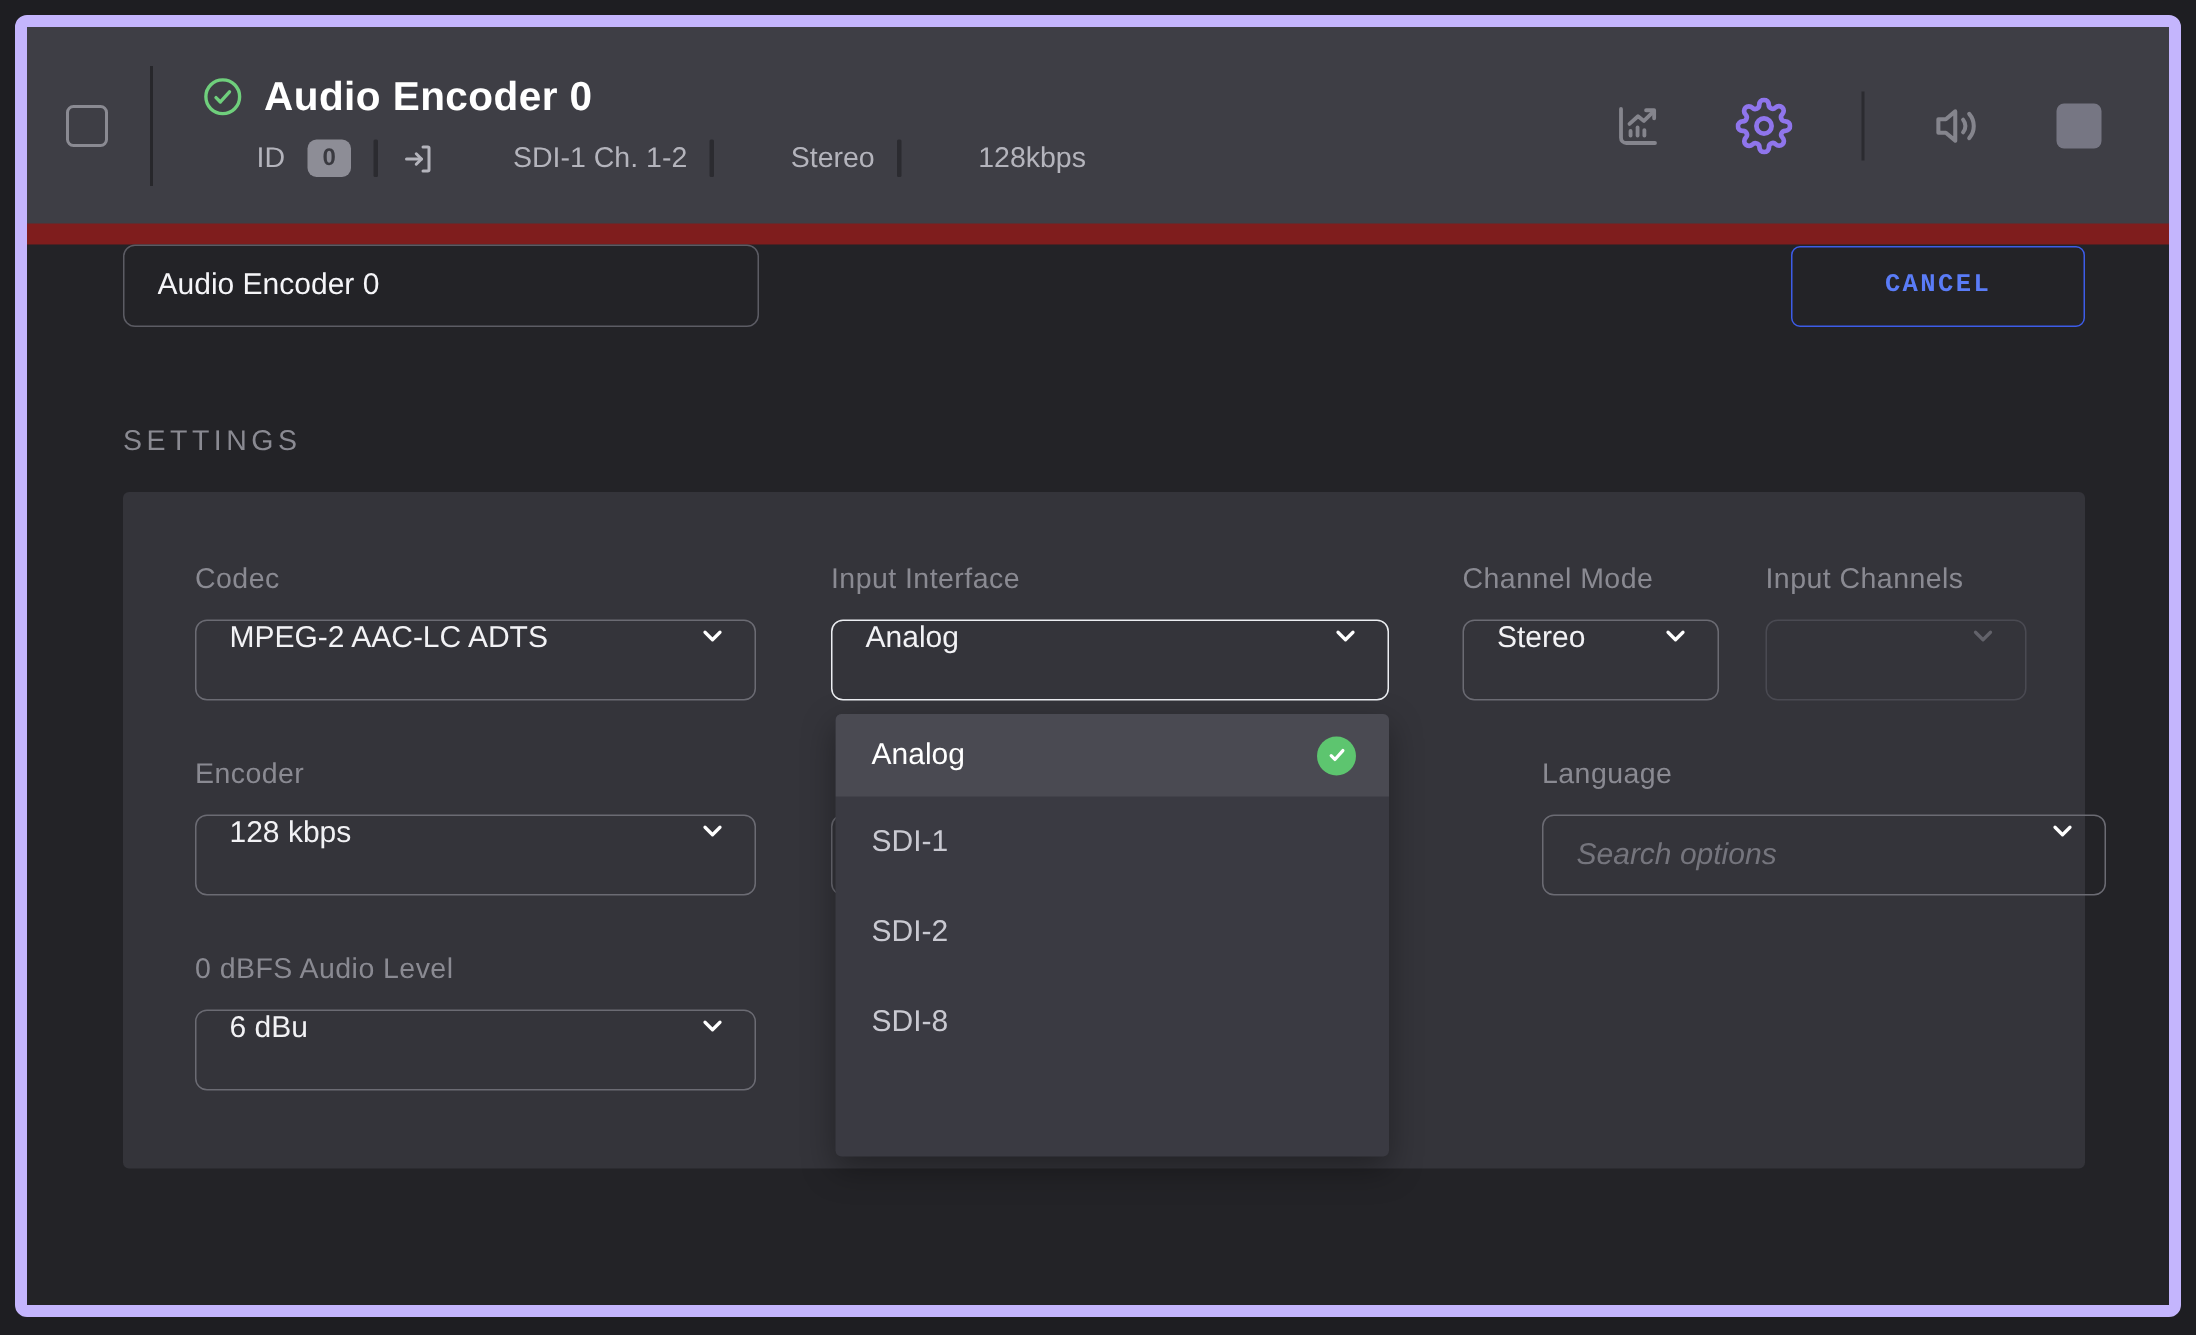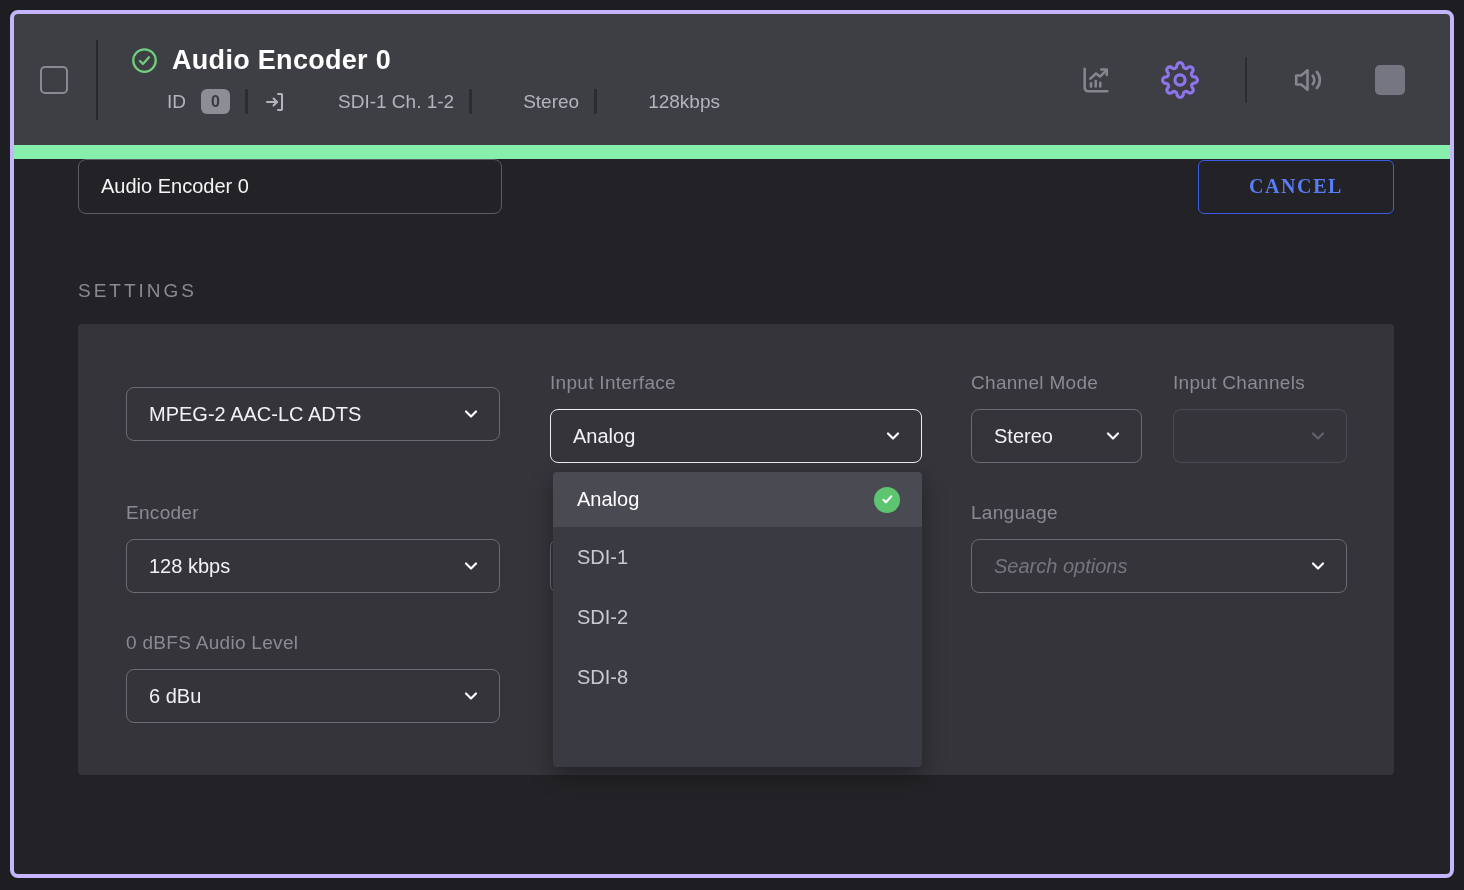--- a/index.html
+++ b/index.html
@@ -7,22 +7,22 @@
   body {
     width:1464px; height:890px; position:relative;
     font-family:"Liberation Sans", sans-serif;
     -webkit-font-smoothing:antialiased;
   }
   .stage { position:absolute; inset:0; background:#1e1e22; }
 
   
   .card {
     position:absolute; left:10px; top:10px; width:1444px; height:868px;
-    border:4px solid #c4b5fd; border-radius:8px; overflow:hidden;
-    background:#86efac;
+    border:8px solid #c4b5fd; border-radius:8px; overflow:hidden;
+    background:#7f1d1d;
   }
 
   
   .card-header {
     height:131px; background:#3e3e45;
     display:flex; align-items:center; padding:0 45px 0 26px;
   }
   .checkbox {
     width:28px; height:28px; border:2px solid #8a8a92; border-radius:5px;
     background:transparent; flex:0 0 auto; cursor:pointer;
@@ -50,38 +50,38 @@
   .card-body { position:relative; height:737px; padding:0 56px 0 64px; background:#232327; }
   .field-label { color:#8a8a92; font-size:19px; letter-spacing:.3px; }
   .name-label { padding-top:30px; }
   .form-row { display:flex; align-items:center; margin-top:14px; }
   .name-input {
     width:424px; height:55px; border:1.5px solid #5c5c64; border-radius:8px;
     background:transparent; color:#f5f5f8; font-size:20px; padding:0 22px;
     font-family:"Liberation Sans", sans-serif; outline:none;
   }
   .btn {
-    height:54px; border-radius:6px; font-size:20px; font-weight:700;
+    height:54px; border-radius:6px; font-size:17px; font-weight:700;
     letter-spacing:1.6px; display:flex; align-items:center; justify-content:center;
-    cursor:pointer; font-family:Liberation Serif, serif;
+    cursor:pointer; font-family:Liberation Mono, monospace;
   }
   .btn-cancel { width:196px; margin-left:auto; background:transparent; border:1.5px solid #3d5ce8; color:#5a7cf7; }
   .btn-apply  { width:195px; margin-left:36px; background:#4a6ef0; border:none; color:#ffffff; }
 
   .settings-heading { margin-top:66px; letter-spacing:3px; font-size:19px; color:#8a8a92; }
 
   
   .panel {
     position:relative; margin-top:22px; height:451px;
     background:#34343a; border-radius:4px;
   }
   .group { position:absolute; }
   .select {
     margin-top:15px; height:54px; border:1.5px solid #6b6b73; border-radius:8px;
-    display:flex; align-items:center; justify-content:space-between;
+    display:flex; justify-content:space-between;
     padding:0 18px 0 22px; cursor:pointer; background:transparent;
   }
   .select-value { color:#f2f2f5; font-size:20px; }
   .select.focused { border-color:#eceef2; }
   .select.disabled { border-color:#4a4a52; }
   .chev { flex:0 0 auto; }
   .lang-input {
     border:none; outline:none; background:transparent; width:290px;
     color:#9a9aa2; font-size:20px; font-style:italic;
     font-family:"Liberation Sans", sans-serif;
@@ -180,20 +180,21 @@
       <div class="form-row">
         <input class="name-input" type="text" value="Audio Encoder 0" style="">
         <div class="btn btn-cancel">CANCEL</div>
       </div>
 
       <div class="field-label settings-heading">SETTINGS</div>
 
       <div class="panel">
 
         <div class="group" style="left:48px; top:48px; width:374px">
+          <div class="field-label">Codec</div>
           <div class="select">
             <span class="select-value">MPEG-2 AAC-LC ADTS</span>
             <svg class="chev" width="20" height="20" viewBox="0 0 24 24" fill="none" stroke="#ffffff" stroke-width="2.6" stroke-linecap="round" stroke-linejoin="round">
                 <polyline points="6 9 12 15 18 9"></polyline>
               </svg>
           </div>
         </div>
 
         <div class="group" style="left:472px; top:48px; width:372px">
           <div class="field-label">Input Interface</div>
@@ -228,21 +229,21 @@
         <div class="group" style="left:48px; top:178px; width:374px">
           <div class="field-label">Encoder</div>
           <div class="select">
             <span class="select-value">128 kbps</span>
             <svg class="chev" width="20" height="20" viewBox="0 0 24 24" fill="none" stroke="#ffffff" stroke-width="2.6" stroke-linecap="round" stroke-linejoin="round">
                 <polyline points="6 9 12 15 18 9"></polyline>
               </svg>
           </div>
         </div>
 
-        <div class="group" style="left:893px; top:178px; width:376px">
+        <div class="group" style="left:946px; top:178px; width:376px">
           <div class="field-label">Language</div>
           <div class="select">
             <input class="lang-input" type="text" placeholder="Search options" style="">
             <svg class="chev" width="20" height="20" viewBox="0 0 24 24" fill="none" stroke="#ffffff" stroke-width="2.6" stroke-linecap="round" stroke-linejoin="round">
                 <polyline points="6 9 12 15 18 9"></polyline>
               </svg>
           </div>
         </div>
 
         <div class="group" style="left:48px; top:308px; width:374px">

